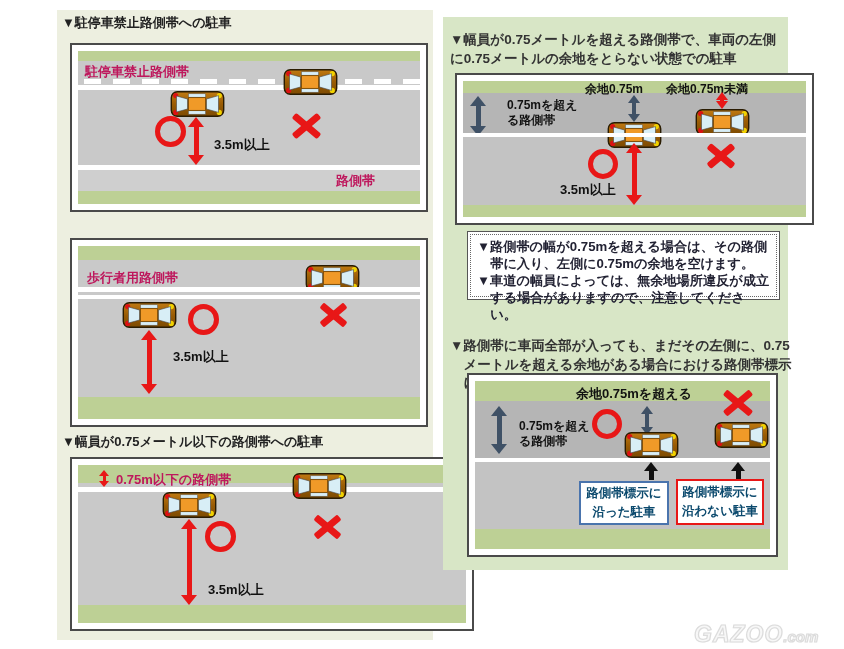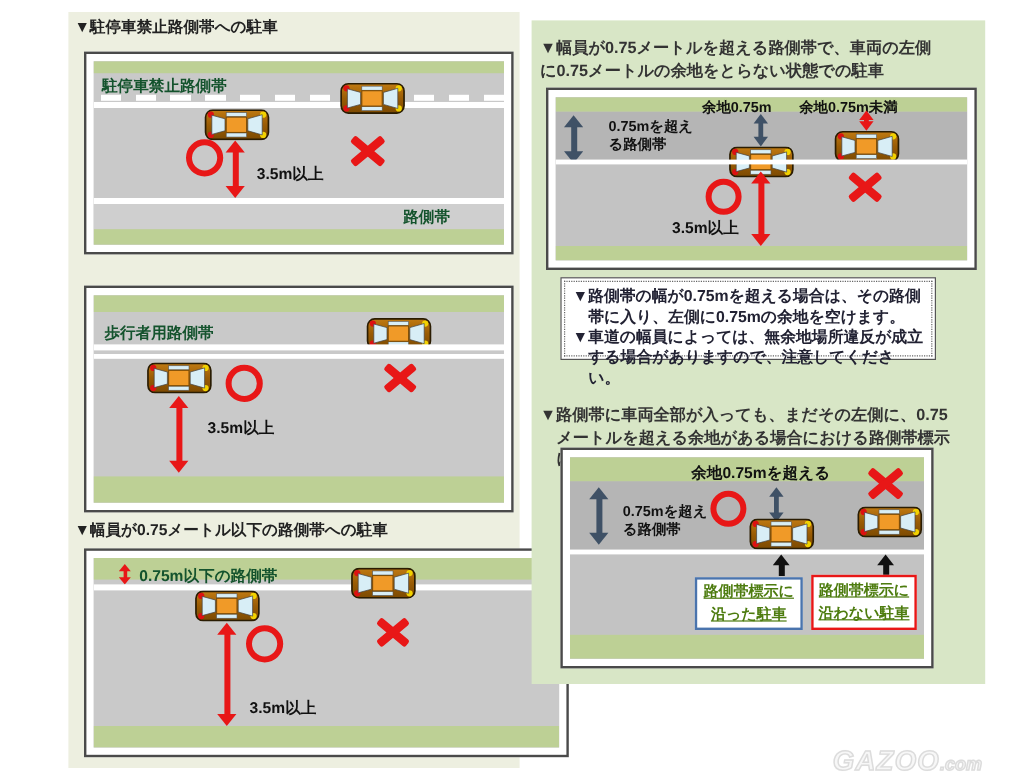--- a/index.html
+++ b/index.html
@@ -1,36 +1,36 @@
 <!DOCTYPE html>
 <html><head>
 <meta charset="utf-8">
 <style>
   html,body{margin:0;padding:0;background:#fff;}
   .page{position:relative;width:844px;height:649px;background:#ffffff;overflow:hidden;
         font-family:"Liberation Sans",sans-serif;}
   
   .col-left{position:absolute;left:57px;top:10px;width:376px;height:630px;background:#edefe0;}
-  .col-right{position:absolute;left:443px;top:17px;width:345px;height:553px;background:#d8e6c6;padding-left:33px;}
+  .col-right{position:absolute;left:443px;top:17px;width:345px;height:553px;background:#d8e6c6;}
   
   .lh{position:absolute;font-size:13px;font-weight:bold;color:#222;line-height:1.35;}
   .rh{position:absolute;font-size:13.5px;font-weight:bold;color:#333;line-height:1.38;}
   .hang{padding-left:1em;text-indent:-1em;margin-top:17px;}
   
   .dbox{position:absolute;background:#fff;border:2px solid #4a4a4a;padding:6px;box-sizing:border-box;}
   .dcontent{position:relative;width:100%;height:100%;overflow:hidden;background:#c9c9c9;}
   .dcontent.rp{background:#c3c3c3;}
   .gs{position:absolute;left:0;right:0;background:#bdd095;}
   .band{position:absolute;left:0;right:0;background:#b5b5b5;}
   .band.side{background:#cfcfcf;}
   .wl{position:absolute;left:0;right:0;background:#ffffff;}
   .dash{position:absolute;left:6px;right:0;height:5px;
         background:repeating-linear-gradient(90deg,#fff 0 17px,rgba(0,0,0,0) 17px 29px);}
   
-  .zlbl{position:absolute;font-size:13px;font-weight:bold;color:#14532d;white-space:nowrap;}
+  .zlbl{position:absolute;font-size:13px;font-weight:bold;color:#be185d;white-space:nowrap;}
   .dist{position:absolute;font-size:13px;font-weight:bold;color:#111;white-space:nowrap;}
   .mlbl{position:absolute;font-size:12px;font-weight:bold;color:#111;white-space:nowrap;}
   .pre{white-space:pre-line;line-height:1.25;}
   
   .car{position:absolute;width:55px;height:26px;}
   .car svg{display:block;width:100%;height:100%;}
   
   .omark{position:absolute;border:5px solid #e81717;border-radius:50%;box-sizing:border-box;}
   .xmark{position:absolute;}
   .xmark::before,.xmark::after{content:"";position:absolute;top:50%;left:0;width:100%;height:7px;
@@ -57,22 +57,22 @@
   
   .uar{position:absolute;width:14px;color:#101010;}
   .uar::before{content:"";position:absolute;left:50%;top:7px;bottom:0;width:5px;margin-left:-2.5px;background:currentColor;}
   .uar i{position:absolute;left:50%;top:0;width:0;height:0;border-left:7px solid transparent;border-right:7px solid transparent;margin-left:-7px;border-bottom:9px solid currentColor;}
   
   .notebox{position:absolute;background:#fff;border:1.5px solid #555;padding:2px;box-sizing:border-box;}
   .notebox .inner{border:1px dotted #666;padding:4px 6px;height:100%;box-sizing:border-box;}
   .note-item{font-size:13.2px;font-weight:bold;color:#223;line-height:1.28;padding-left:1em;text-indent:-1em;}
   
   .labelbox{position:absolute;background:#fff;box-sizing:border-box;text-align:center;
-            font-size:12.5px;font-weight:bold;color:#4d7c0f;line-height:1.5;white-space:pre-line;
-            display:flex;align-items:center;justify-content:center;text-decoration:underline;}
+            font-size:12.5px;font-weight:bold;color:#0c4a6e;line-height:1.5;white-space:pre-line;
+            display:flex;align-items:center;justify-content:center;}
   .labelbox.ok{border:2px solid #4a74ad;}
   .labelbox.ng{border:2.5px solid #e81717;}
   
   .watermark{position:absolute;left:694px;top:621px;font-style:italic;font-weight:bold;
              color:#f7f7f7;-webkit-text-stroke:1.2px #dcdcdc;text-shadow:0 0 1px #d8d8d8;
              letter-spacing:1px;font-size:23px;}
   .watermark .suffix{font-size:15px;letter-spacing:0;}
 </style>
 </head>
 <body>

